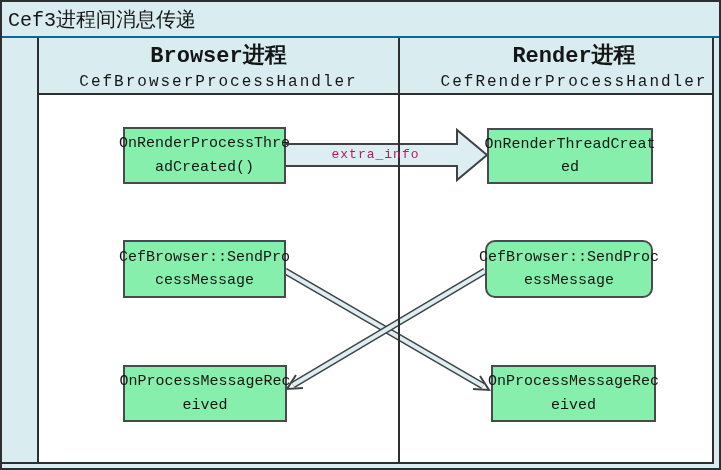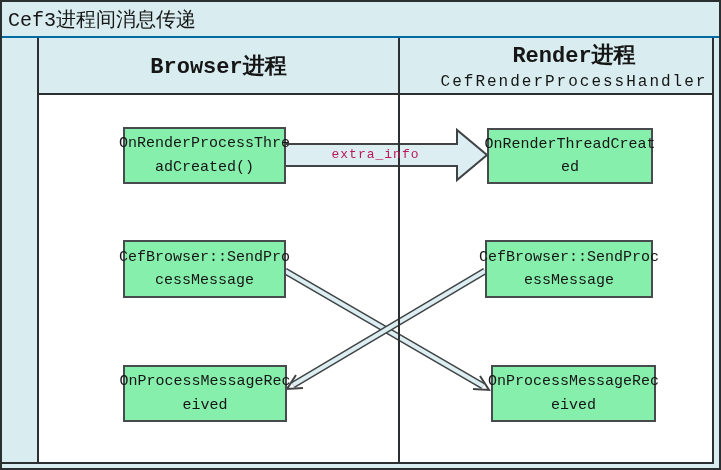--- a/index.html
+++ b/index.html
@@ -100,21 +100,21 @@
     text-align: center;
     font-size: 15px;
     line-height: 1.55;
     color: #161616;
     white-space: pre-line;
     z-index: 4;
   }
   .n-l1 { left: 121px; top: 125px; width: 163px; height: 57px; }
   .n-r1 { left: 485px; top: 126px; width: 166px; height: 56px; }
   .n-l2 { left: 121px; top: 238px; width: 163px; height: 58px; }
-  .n-r2 { left: 483px; top: 238px; width: 168px; height: 58px; }
+  .n-r2 { left: 483px; top: 238px; width: 168px; height: 58px; border-radius: 10px; }
   .n-l3 { left: 121px; top: 363px; width: 164px; height: 57px; }
   .n-r3 { left: 489px; top: 363px; width: 165px; height: 57px; }
   
   .arrow-label {
     position: absolute;
     left: 296px; top: 145px;
     width: 155px;
     text-align: center;
     font-size: 13px;
     letter-spacing: 1px;
@@ -138,20 +138,21 @@
   <div class="title-bar">
     <span>Cef3进程间消息传递</span>
   </div>
 
   <div class="frame">
     <div class="pool-strip"></div>
     <div class="lanes">
       <div class="lane-headers">
         <div class="lane-header left">
           <span class="lane-name">Browser进程</span>
+          <span class="lane-handler">CefBrowserProcessHandler</span>
         </div>
         <div class="lane-header right">
           <span class="lane-name">Render进程</span>
           <span class="lane-handler">CefRenderProcessHandler</span>
         </div>
       </div>
       <div class="lane-body"></div>
     </div>
   </div>
 

